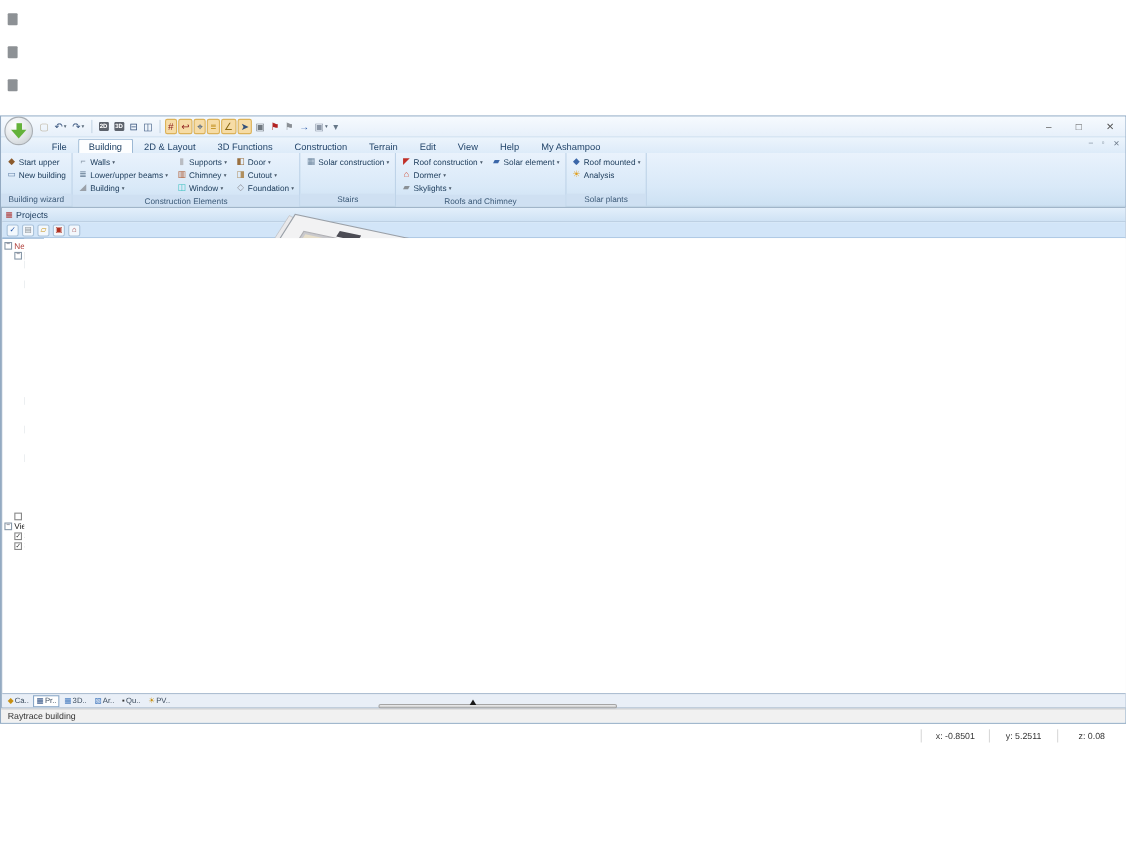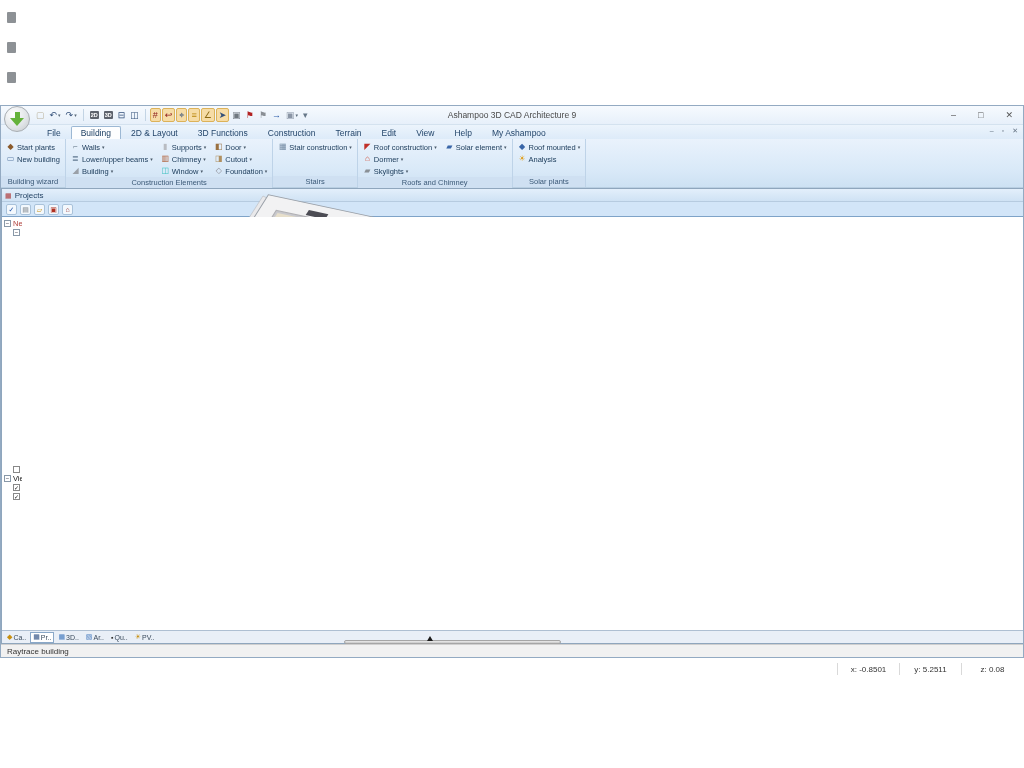--- a/index.html
+++ b/index.html
@@ -176,21 +176,20 @@
             <span style="color: rgb(42, 90, 168);">→</span>
           </span>
           <span class="qat-btn">
             <span style="color: rgb(138, 149, 165);">▣</span>
             <span class="caret">▾</span>
           </span>
           <span class="qat-btn">
             <span style="color: rgb(102, 119, 136);">▾</span>
           </span>
         </div>
-      <div class="win-title">Ashampoo 3D CAD Architecture 9</div>
       <div class="win-ctrls">
         <span>–</span>
         <span>□</span>
         <span>✕</span>
       </div>
     </div>
 
     <div class="tabstrip">
       <div class="mdi-ctrls">
         <span>–</span>
@@ -208,21 +207,21 @@
         <div class="tab">Help</div>
         <div class="tab">My Ashampoo</div>
       </div>
 
     <div class="ribbon">
         <div class="rgroup">
           <div class="rbody">
             <div class="rcol">
               <div class="rbtn">
                 <span class="ric" style="color: rgb(139, 90, 43);">◆</span>
-                <span class="rlbl">Start plants</span>
+                <span class="rlbl">Start upper</span>
               </div>
               <div class="rbtn">
                 <span class="ric" style="color: rgb(96, 128, 168);">▭</span>
                 <span class="rlbl">New building</span>
               </div>
             </div>
           </div>
           <div class="rglabel">Building wizard</div>
         </div>
         <div class="rgroup">
@@ -279,21 +278,21 @@
               </div>
             </div>
           </div>
           <div class="rglabel">Construction Elements</div>
         </div>
         <div class="rgroup">
           <div class="rbody">
             <div class="rcol">
               <div class="rbtn">
                 <span class="ric" style="color: rgb(112, 136, 160);">▦</span>
-                <span class="rlbl">Stair construction</span>
+                <span class="rlbl">Solar construction</span>
                 <span class="caret">▾</span>
               </div>
             </div>
           </div>
           <div class="rglabel">Stairs</div>
         </div>
         <div class="rgroup">
           <div class="rbody">
             <div class="rcol">
               <div class="rbtn">

